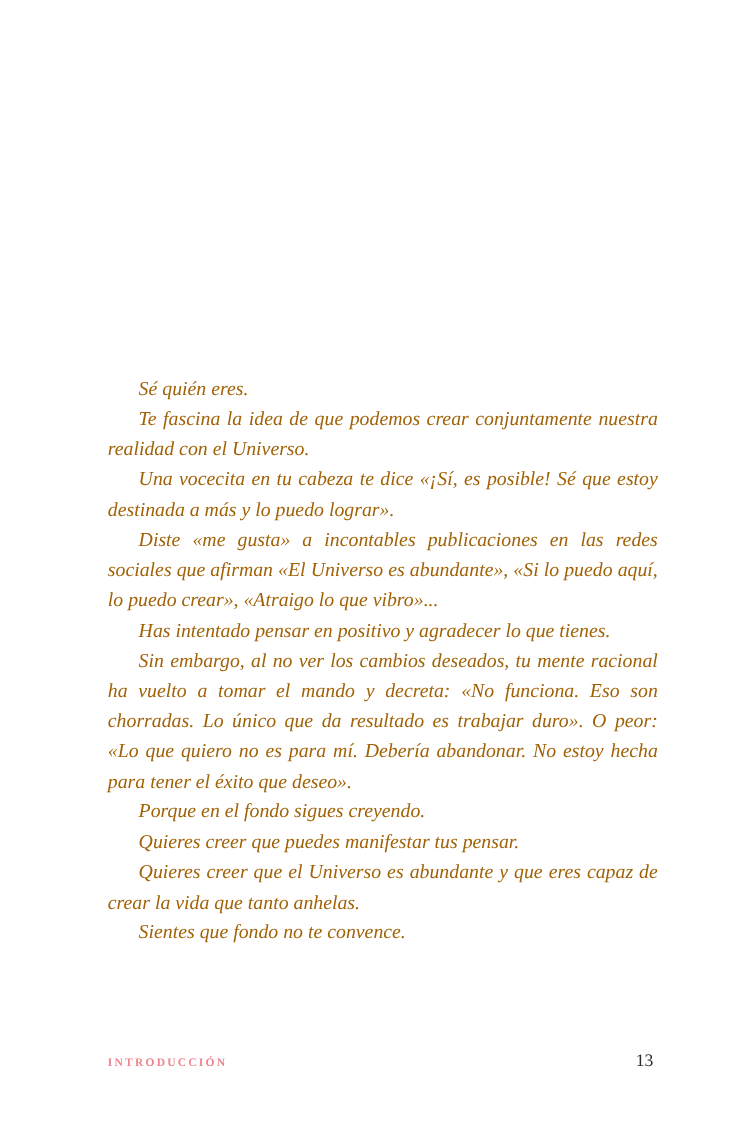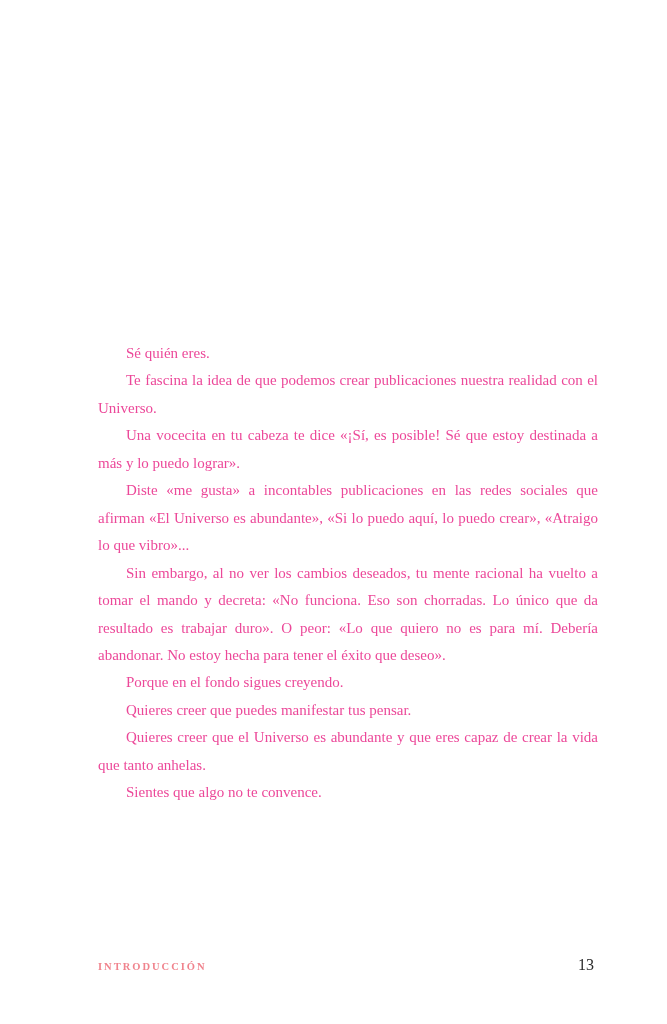--- a/index.html
+++ b/index.html
@@ -17,25 +17,26 @@
     position: absolute;
     inset: 0;
     background: #ffffff;
   }
   .text-block {
     position: absolute;
     left: 98px;
     top: 340px;
     width: 500px;
     font-family: "Liberation Serif", serif;
-    font-size: 15px;
+    font-size: 18px;
     line-height: 27.45px;
-    color: #ec4899;
+    color: #a16207;
     text-align: justify;
     hyphens: auto;
+    font-style: italic;
     -webkit-hyphens: auto;
   }
   .para {
     margin: 0;
     text-indent: 28px;
   }
   .footer-label {
     position: absolute;
     left: 98px;
     top: 961px;
@@ -56,27 +57,28 @@
     color: #2b2b2b;
   }
 </style>
 </head>
 <body>
 
 <div class="book-page">
 
   <div class="text-block">
       <p class="para">Sé quién eres.</p>
-      <p class="para">Te fascina la idea de que podemos crear publicaciones nuestra realidad con el Universo.</p>
+      <p class="para">Te fascina la idea de que podemos crear conjuntamente nuestra realidad con el Universo.</p>
       <p class="para">Una vocecita en tu cabeza te dice «¡Sí, es posible! Sé que estoy destinada a más y lo puedo lograr».</p>
       <p class="para">Diste «me gusta» a incontables publicaciones en las redes sociales que afirman «El Universo es abundante», «Si lo puedo aquí, lo puedo crear», «Atraigo lo que vibro»...</p>
+      <p class="para">Has intentado pensar en positivo y agradecer lo que tienes.</p>
       <p class="para">Sin embargo, al no ver los cambios deseados, tu mente racional ha vuelto a tomar el mando y decreta: «No funciona. Eso son chorradas. Lo único que da resultado es trabajar duro». O peor: «Lo que quiero no es para mí. Debería abandonar. No estoy hecha para tener el éxito que deseo».</p>
       <p class="para">Porque en el fondo sigues creyendo.</p>
       <p class="para">Quieres creer que puedes manifestar tus pensar.</p>
       <p class="para">Quieres creer que el Universo es abundante y que eres capaz de crear la vida que tanto anhelas.</p>
-      <p class="para">Sientes que algo no te convence.</p>
+      <p class="para">Sientes que fondo no te convence.</p>
     </div>
 
   <div class="footer-label">INTRODUCCIÓN</div>
 
   <div class="page-number">13</div>
 
 </div>
 
 </body></html>

